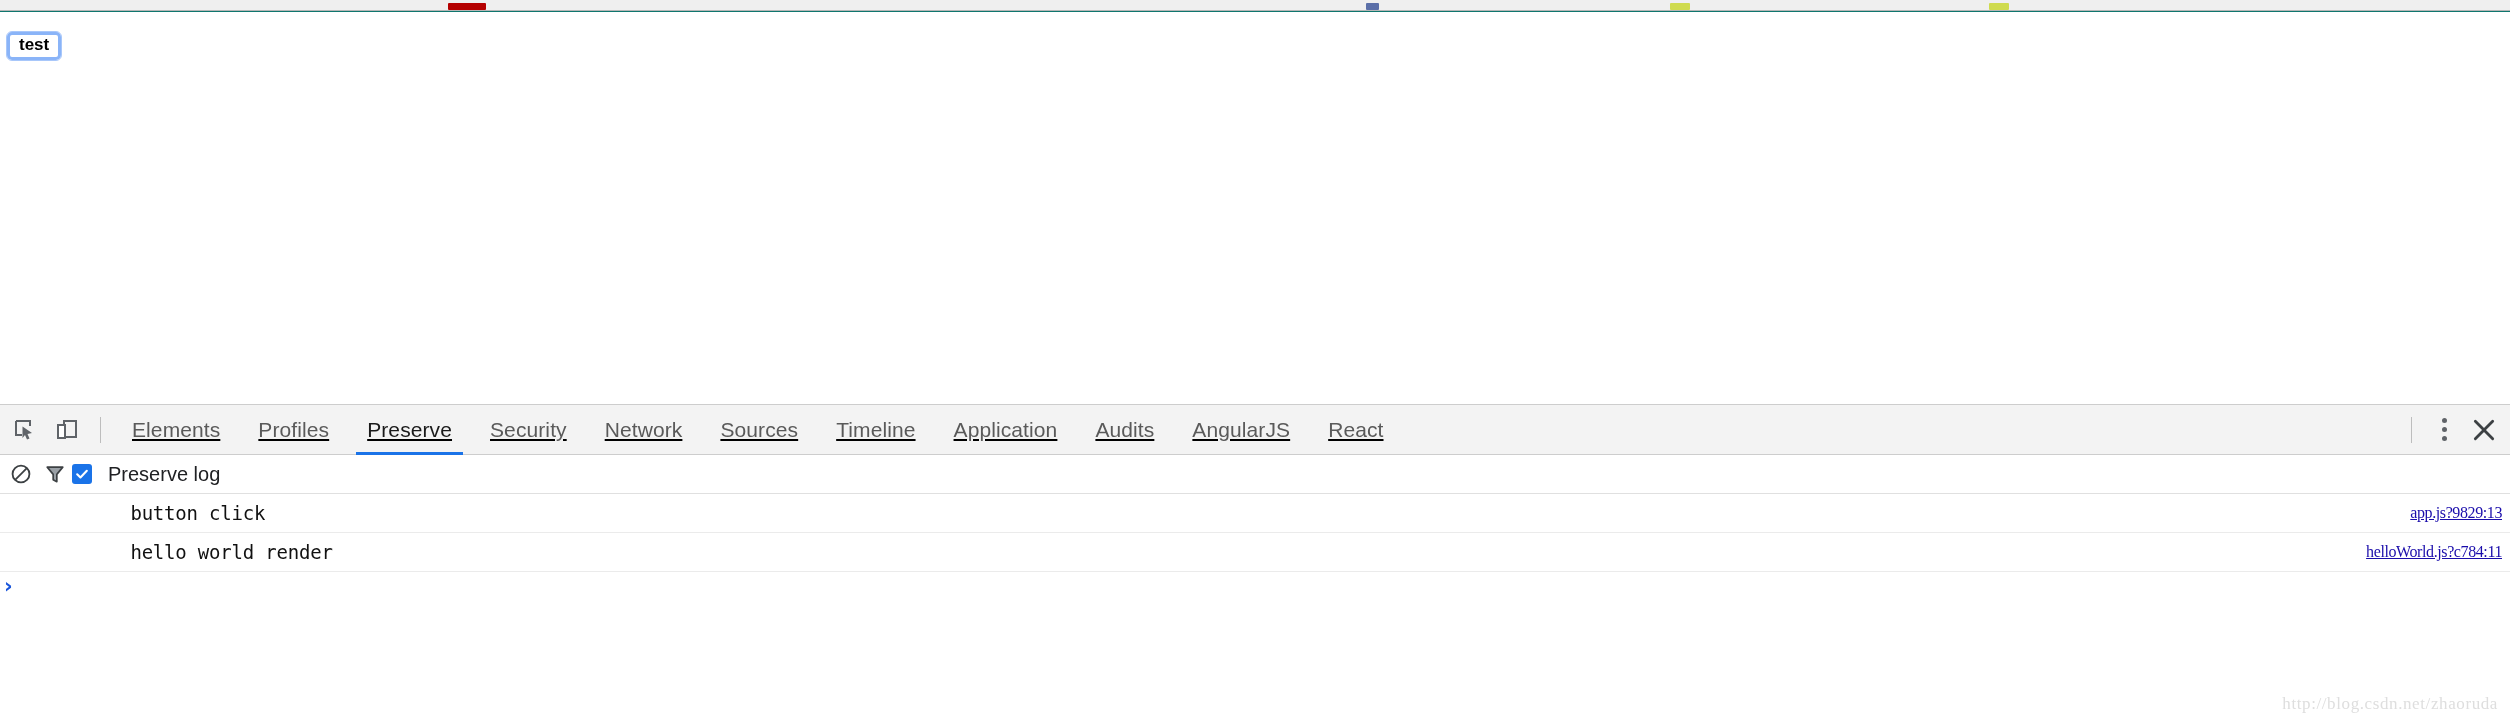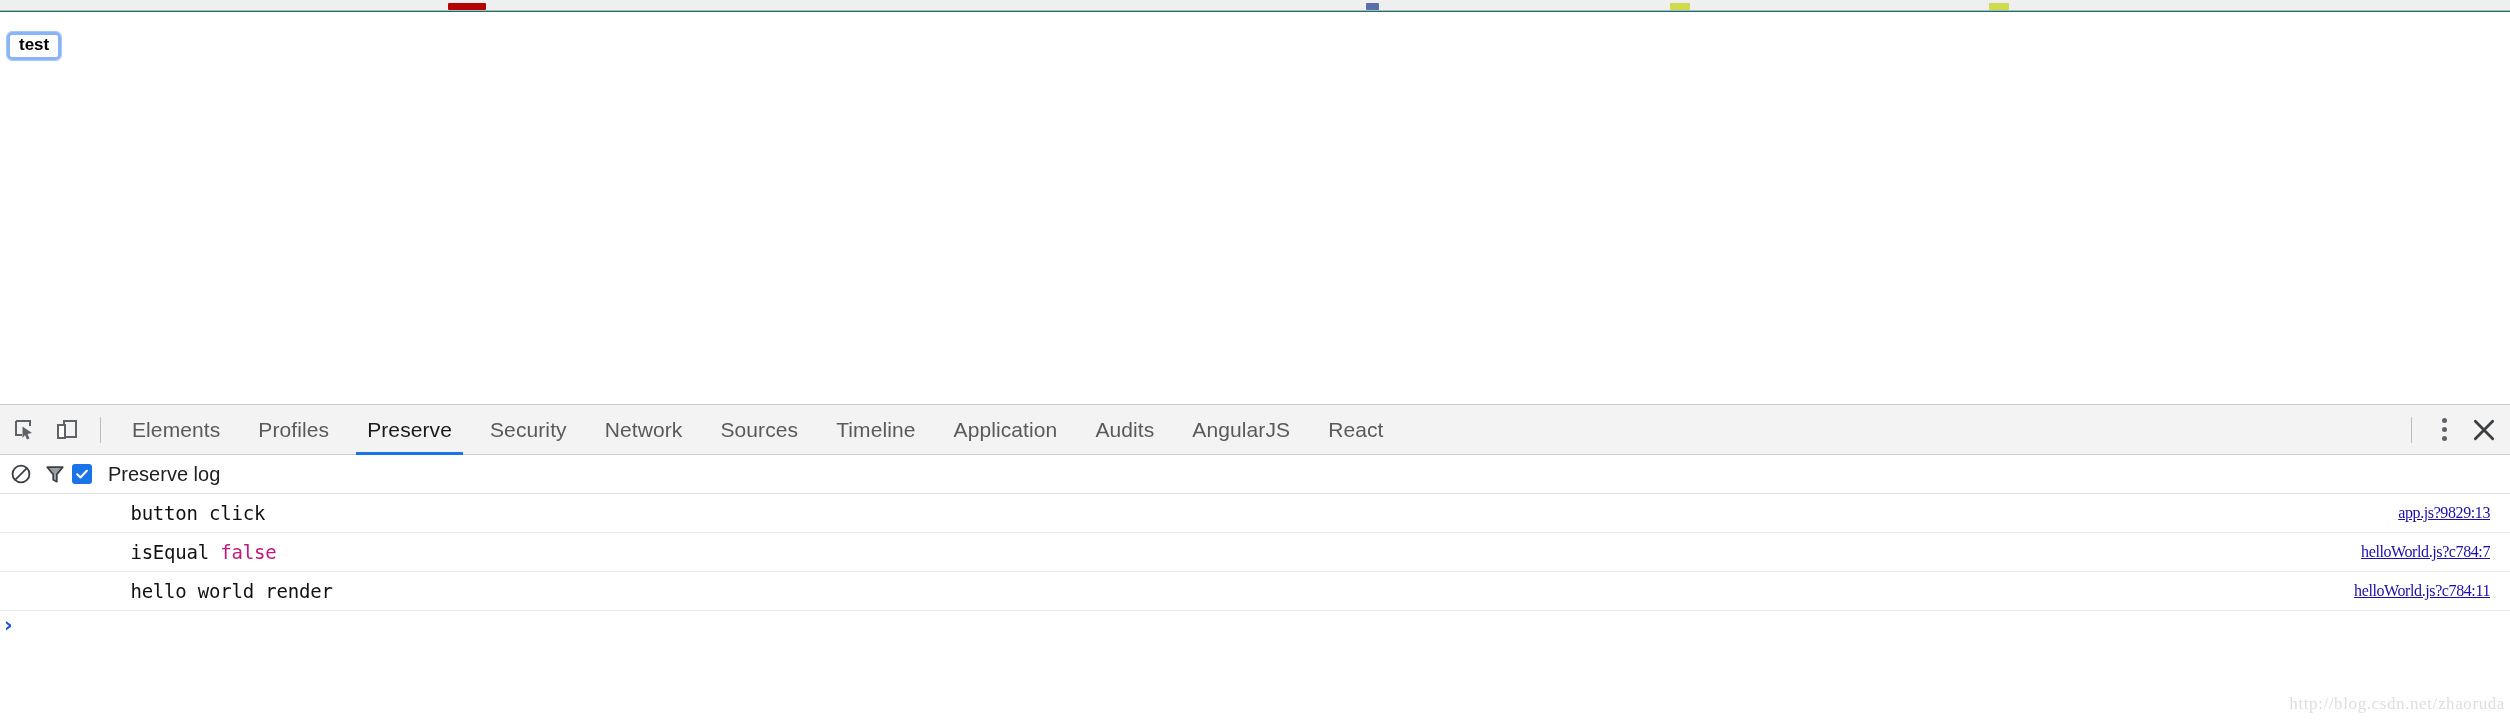--- a/index.html
+++ b/index.html
@@ -108,20 +108,21 @@
     margin: 0 12px;
     flex: 0 0 auto;
   }
 
   .dt-tabs {
     display: flex;
     align-items: stretch;
     height: 50px;
     flex: 1 1 auto;
     min-width: 0;
+    text-decoration: underline;
   }
 
   .dt-tab {
     position: relative;
     display: flex;
     align-items: center;
     padding: 0 19px;
     font-size: 21px;
     color: #5a5a5a;
     white-space: nowrap;
@@ -228,21 +229,21 @@
     position: relative;
     background: #ffffff;
   }
   .log-row {
     position: relative;
     display: flex;
     align-items: center;
     height: 39px;
     border-bottom: 1px solid #ebebeb;
     padding-left: 18px;
-    padding-right: 20px;
+    padding-right: 8px;
     gap: 40px;
   }
   .log-msg {
     font-family: "DejaVu Sans Mono", monospace;
     font-size: 19px;
     color: #111111;
     white-space: pre;
     flex: 1 1 auto;
     min-width: 0;
     letter-spacing: -0.2px;
@@ -276,21 +277,21 @@
     line-height: 26px;
     padding-left: 2px;
   }
   .prompt-input {
     flex: 1 1 auto;
     height: 26px;
   }
 
   .watermark {
     position: absolute;
-    right: 5px;
+    right: 12px;
     bottom: 6px;
     font-family: "Liberation Serif", serif;
     font-size: 17px;
     color: #dedede;
     letter-spacing: 0.6px;
     white-space: nowrap;
     user-select: none;
   }
 </style>
 </head>
@@ -386,26 +387,20 @@
 
     <div class="console-body">
 
       <div class="log-row">
         <span class="log-msg">
           <span>button click</span><span class="val-bool"></span>
         </span>
         <span class="log-src">app.js?9829:13</span>
       </div>
 
-      <div class="log-row">
-        <span class="log-msg">
-          <span>isEqual </span><span class="val-bool">false</span>
-        </span>
-        <span class="log-src">helloWorld.js?c784:7</span>
-      </div>
 
 
       <div class="log-row">
         <span class="log-msg">
           <span>hello world render</span><span class="val-bool"></span>
         </span>
         <span class="log-src">helloWorld.js?c784:11</span>
       </div>
 
       <div class="prompt-row">

